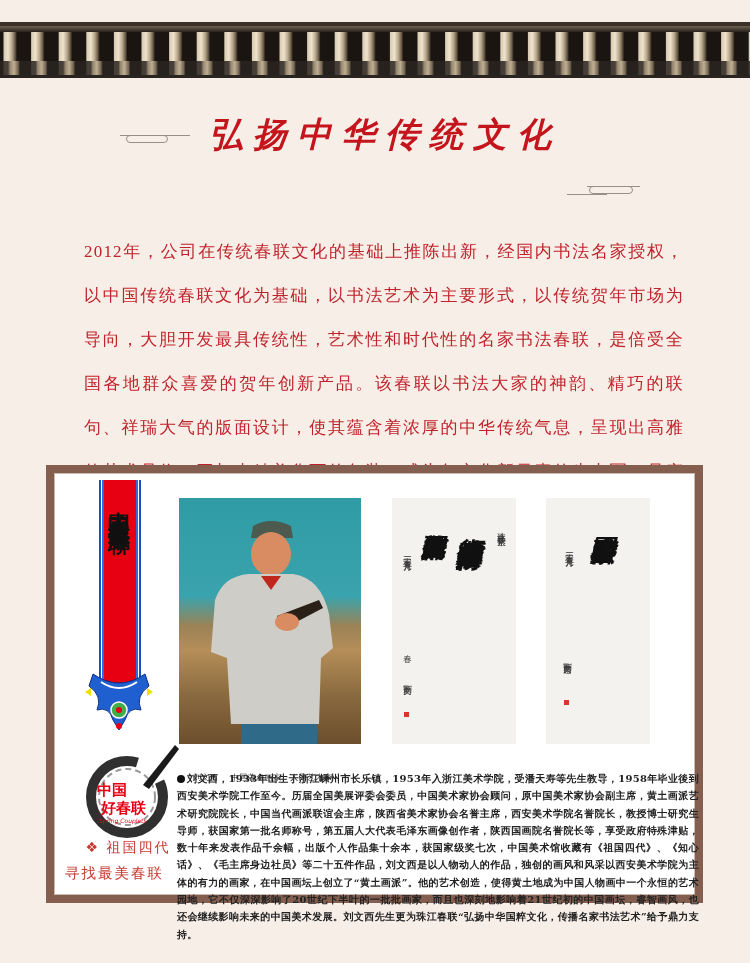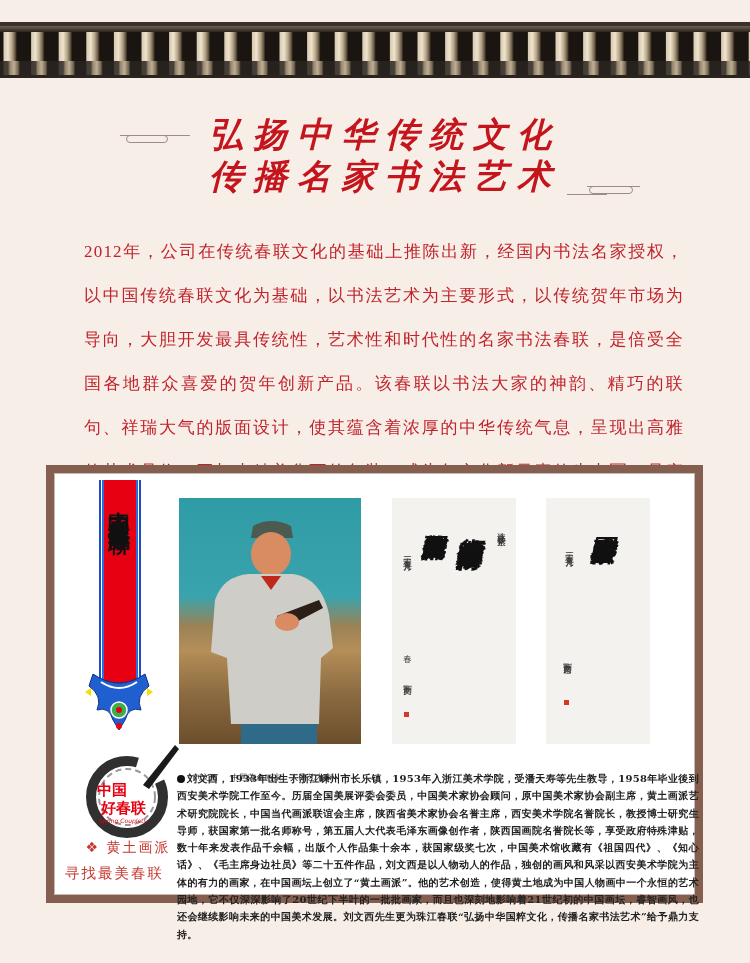--- a/index.html
+++ b/index.html
@@ -83,21 +83,20 @@
   <div class="oval" style="left:6px;top:3px;width:42px;"></div>
 </div>
 <div class="swirl right">
   <div class="ln" style="left:0;top:8px;width:40px;"></div>
   <div class="ln" style="left:20px;top:0;width:53px;"></div>
   <div class="oval" style="left:22px;top:0;width:44px;"></div>
 </div>
 
 <div class="title-wrap">
   <div class="title-line l1">弘扬中华传统文化</div>
-  <div class="title-line l2">传播名家书法艺术</div>
 </div>
 
 <p class="intro">2012年，公司在传统春联文化的基础上推陈出新，经国内书法名家授权，以中国传统春联文化为基础，以书法艺术为主要形式，以传统贺年市场为导向，大胆开发最具传统性，艺术性和时代性的名家书法春联，是倍受全国各地群众喜爱的贺年创新产品。该春联以书法大家的神韵、精巧的联句、祥瑞大气的版面设计，使其蕴含着浓厚的中华传统气息，呈现出高雅的艺术品位，再加上精美华丽的包装，成为年文化新元素的生力军，是亲友馈赠的上佳礼品。</p>
 
 <div class="frame">
   <div class="frame-inner">
 
     <div class="scroll">
       <div class="scroll-text">中國名家書法春聯</div>
     </div>
@@ -114,21 +113,21 @@
     <svg class="brand-logo" viewBox="0 0 110 110">
       <circle cx="52" cy="58" r="36" fill="none" stroke="#1a1a1a" stroke-width="10" stroke-dasharray="180 30" opacity=".9"></circle>
       <circle cx="52" cy="58" r="28" fill="none" stroke="#555" stroke-width="2" stroke-dasharray="6 4" opacity=".6"></circle>
       <path d="M68 46 L100 6 L104 10 L74 50 Z" fill="#1a1a1a"></path>
       <text x="22" y="56" font-size="15" font-weight="bold" fill="#e60012" font-family="DejaVu Sans, sans-serif">中国</text>
       <text x="26" y="74" font-size="15" font-weight="bold" fill="#e60012" font-family="DejaVu Sans, sans-serif">好春联</text>
       <text x="24" y="84" font-size="6" fill="#e60012" font-style="italic" font-family="DejaVu Sans, sans-serif">Spring Couplets</text>
     </svg>
     <div class="brand-company">
       <span style="color:#c6372e;">❖</span>
-      <span>黄土画派</span>
+      <span>祖国四代</span>
     </div>
     <div class="brand-slogan">寻找最美春联</div>
 
     <div class="portrait">
       <svg class="person" viewBox="0 0 140 226">
         <path d="M52 8 Q70 -2 90 8 L92 20 L50 20 Z" fill="#4c5a4f"></path>
         <ellipse cx="70" cy="36" rx="20" ry="22" fill="#d98b62"></ellipse>
         <path d="M14 82 Q22 58 48 56 L92 56 Q120 60 128 96 L132 130 L120 140 L118 206 L30 206 L26 140 L10 134 Z" fill="#cfcdc8"></path>
         <path d="M60 58 L70 72 L80 58" fill="#c0281e"></path>
         <path d="M76 98 L118 82 L122 90 L84 110 Z" fill="#2a2018"></path>

